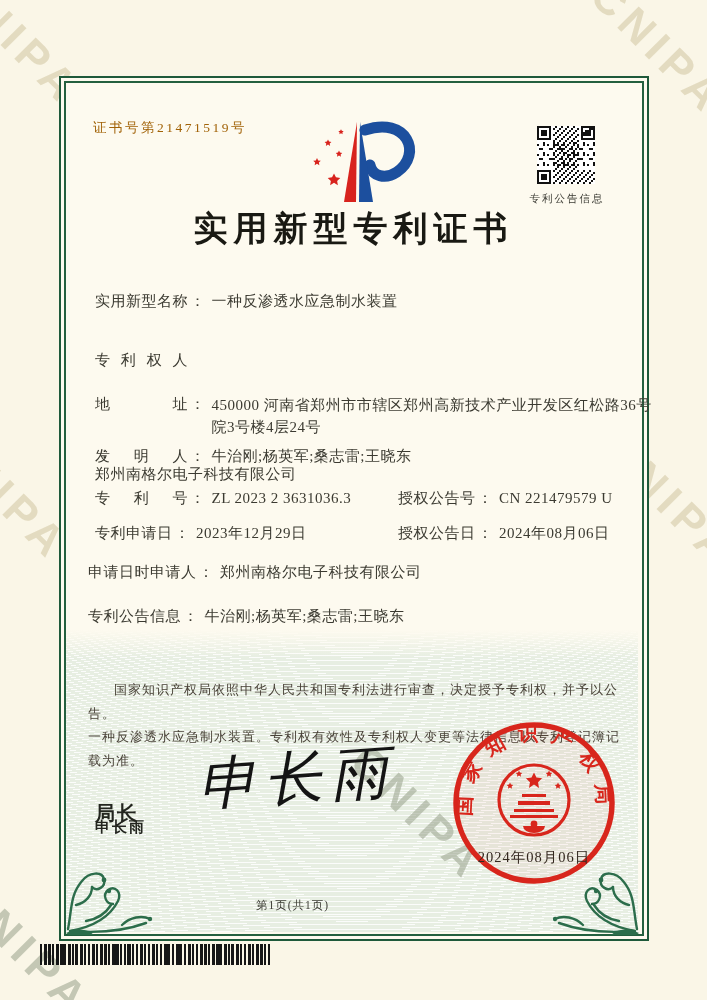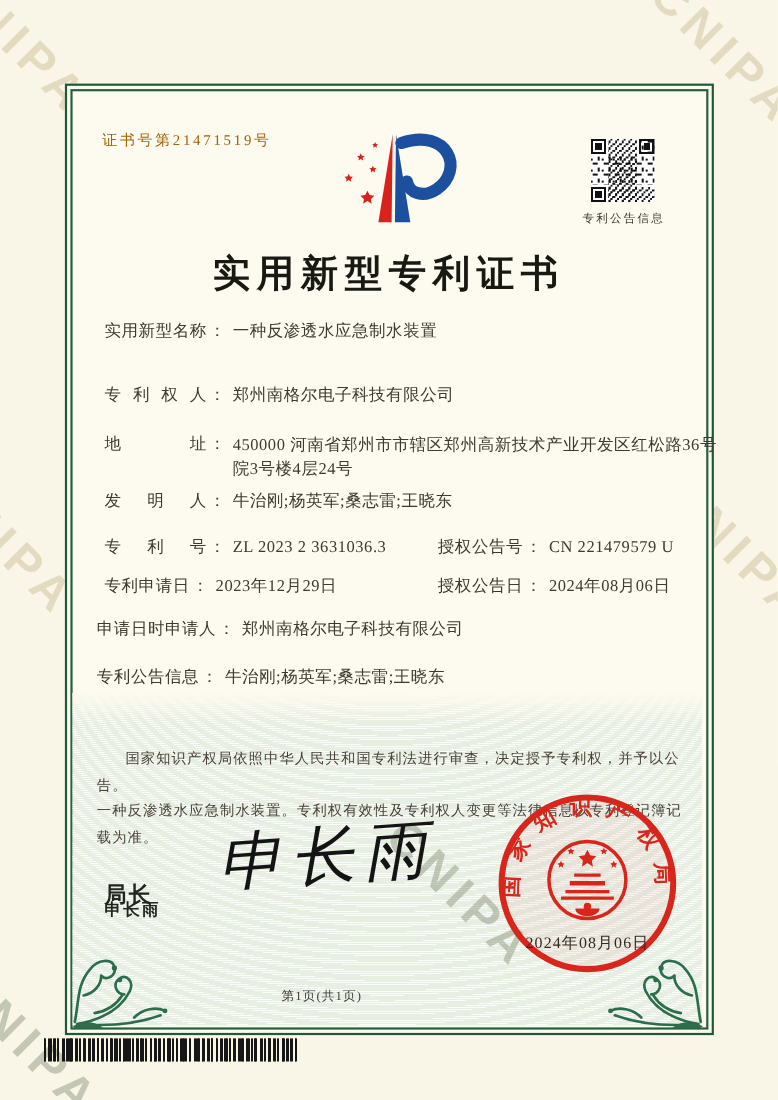--- a/index.html
+++ b/index.html
@@ -32,21 +32,21 @@
   .ornament.right{left:531px;top:853px;transform:scaleX(-1);}
 
   
   .cert-no{position:absolute;left:93px;top:119px;font-size:13.5px;
            letter-spacing:2.5px;color:#a16207;}
   .logo{position:absolute;left:293px;top:110px;width:140px;height:100px;}
   .qr{position:absolute;left:537px;top:126px;width:58px;height:58px;}
   .qr-caption{position:absolute;left:521px;top:192px;width:92px;text-align:center;
               font-size:10.5px;letter-spacing:2px;color:#3c3c35;}
   .title{position:absolute;left:0;top:206px;width:707px;text-align:center;
-         font-size:34px;font-weight:bold;letter-spacing:6px;color:#191913;margin-top:20px;}
+         font-size:34px;font-weight:bold;letter-spacing:6px;color:#191913;}
 
   
   .row{position:absolute;left:95px;display:flex;font-size:15px;
        color:#3b3a31;letter-spacing:.5px;line-height:21px;}
   .flabel{display:inline-block;width:93px;text-align:justify;
           text-align-last:justify;flex:0 0 93px;}
   .plabel{display:inline-block;}
   .colon{display:inline-block;padding:0 6px 0 2px;}
   .fvalue{white-space:nowrap;}
   .fvalue.wrap{white-space:normal;width:452px;line-height:22px;}
@@ -183,21 +183,21 @@
   </svg>
   <div class="qr-caption">专利公告信息</div>
 
   <div class="title">实用新型专利证书</div>
 
   <div class="row" style="top:291px;">
     <span class="flabel">实用新型名称</span>
       <span class="colon">：</span>
       <span class="fvalue">一种反渗透水应急制水装置</span>
   </div>
-  <div class="row" style="top:350px;">
+  <div class="row" style="top:350px;flex-direction:column;">
     <span class="flabel">专利权人</span>
       <span class="colon">：</span>
       <span class="fvalue">郑州南格尔电子科技有限公司</span>
   </div>
   <div class="row" style="top:394px;">
     <span class="flabel">地址</span>
       <span class="colon">：</span>
       <span class="fvalue wrap">450000 河南省郑州市市辖区郑州高新技术产业开发区红松路36号院3号楼4层24号</span>
   </div>
   <div class="row" style="top:446px;">

